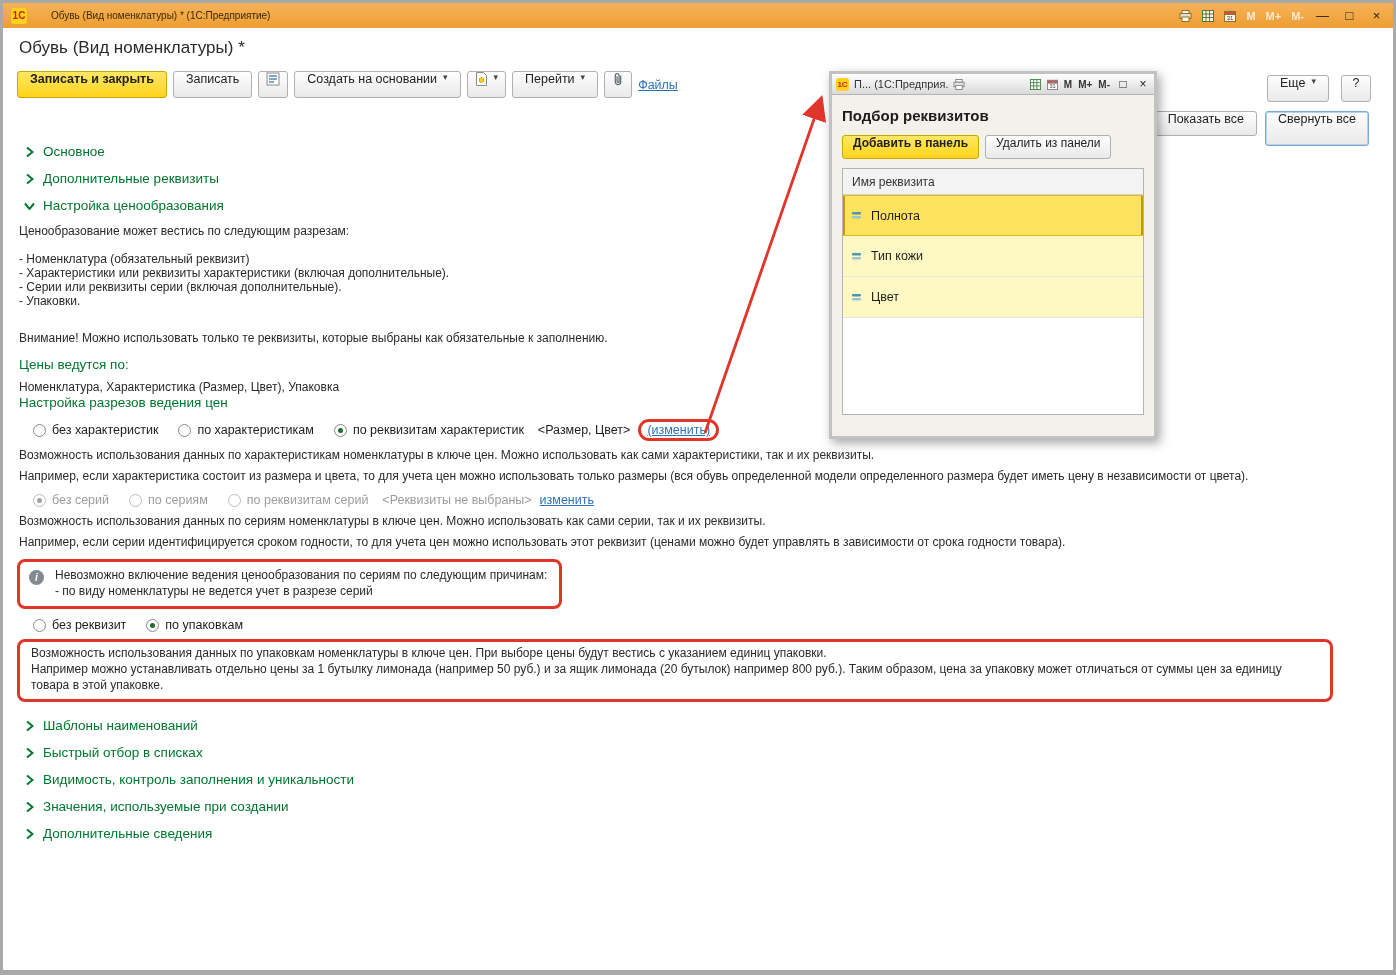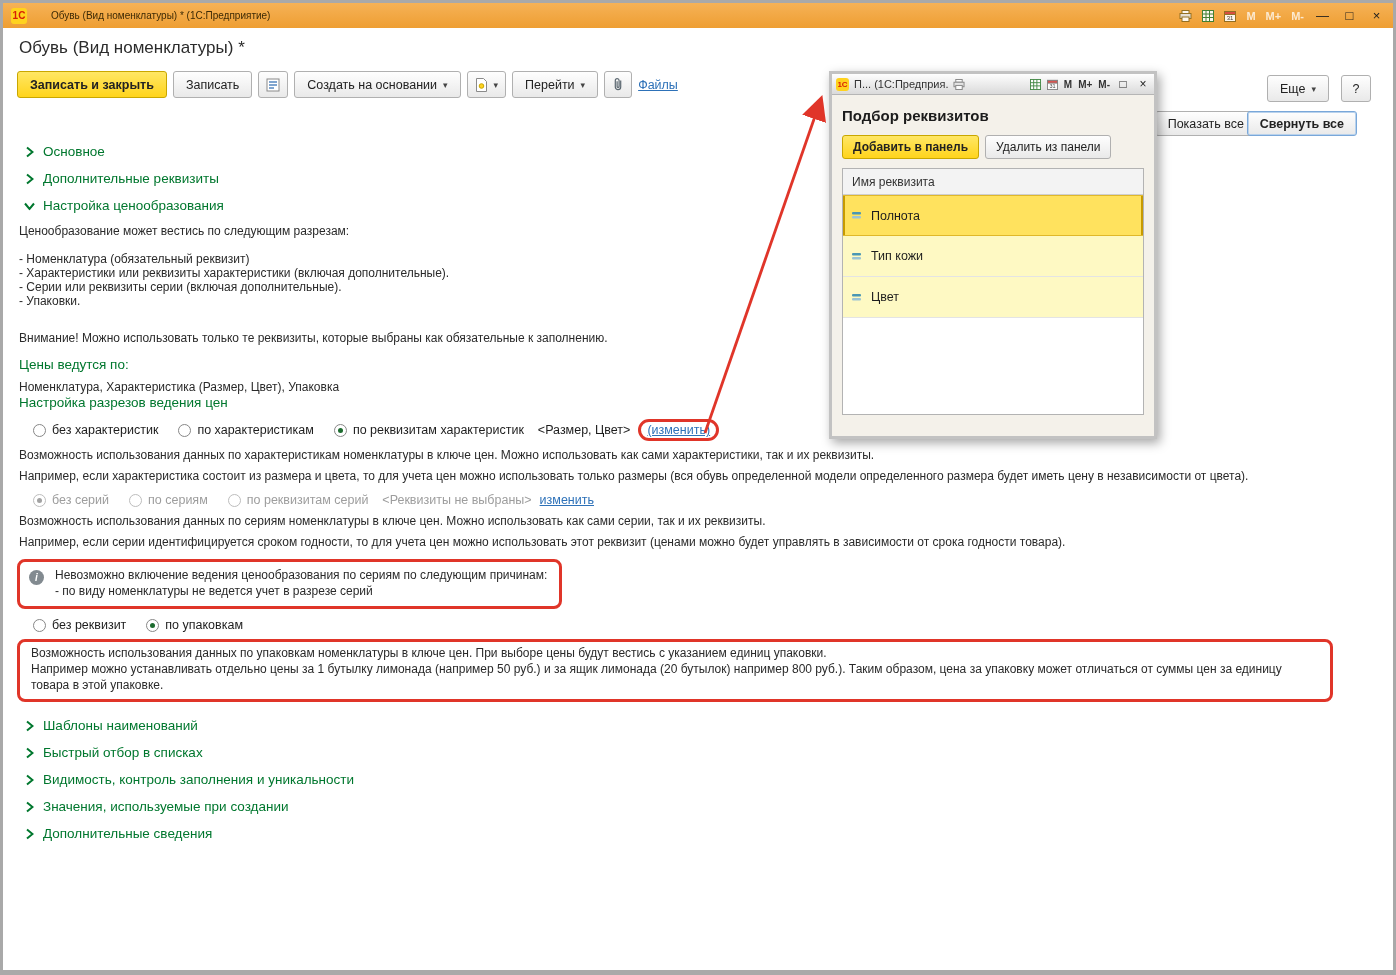--- a/index.html
+++ b/index.html
@@ -20,34 +20,34 @@
   .tb-ic { display: inline-flex; opacity: .9; cursor: pointer; }
   .tb-mem { font-size: 11px; font-weight: bold; color: rgba(255,255,255,.75); cursor: pointer; }
   .winbtn { font-size: 13px; color: #1d1d1d; width: 17px; text-align: center; cursor: pointer; }
 
   
   .content { padding: 0 14px; position: relative; }
   .page-title { margin: 10px 0 0 2px; font-size: 17px; color: #2b2b2b; }
 
   .toolbar { margin-top: 13px; display: flex; align-items: center; gap: 6px; }
   button { font-family: inherit; }
-  .btn { display: inline-flex; align-items: center; gap: 6px; height: 27px; padding: 0 12px;
+  .btn { display: inline-flex; gap: 6px; height: 27px; padding: 0 12px;
          background: linear-gradient(#fefefe, #e9e9e9); border: 1px solid #b0b0b0;
          border-radius: 3px; font-size: 12.5px; color: #222; cursor: pointer; white-space: nowrap; }
   .icon-only { padding: 0 7px; }
   .btn-yellow { background: linear-gradient(#ffe765, #ffd41c); border-color: #c9a700; font-weight: bold; }
   .caret { font-size: 9px; color: #444; }
   .link { color: #2d71b8; text-decoration: underline; font-size: 12.5px; cursor: pointer; }
 
   .abs { position: absolute; }
   .more-btn { top: 72px; right: 64px; }
   .help-btn { top: 72px; right: 22px; width: 30px; justify-content: center; }
   .showall-btn { top: 108px; right: 136px; height: 25px; }
-  .collall-btn { top: 108px; right: 36px; height: 25px; border-color: #79a7d9;
-                 box-shadow: inset 0 0 0 1px #b9d2ec; font-weight: bold; }
+  .collall-btn { top: 108px; right: 24px; height: 35px; border-color: #79a7d9;
+                 box-shadow: inset 0 0 0 1px #b9d2ec; }
 
   
   .accordion { margin-top: 44px; }
   .sec { display: flex; align-items: center; gap: 9px; margin: 0 0 8px 8px; height: 19px; cursor: pointer; }
   .sec-label { font-size: 13.5px; color: #00772e; }
   .chev { flex: 0 0 auto; }
   .expanded .chev { transform: rotate(90deg); }
 
   .p { font-size: 12px; color: #2a2a2a; line-height: 16px; margin-left: 2px; }
   .pt-intro { margin-top: 8px; }

